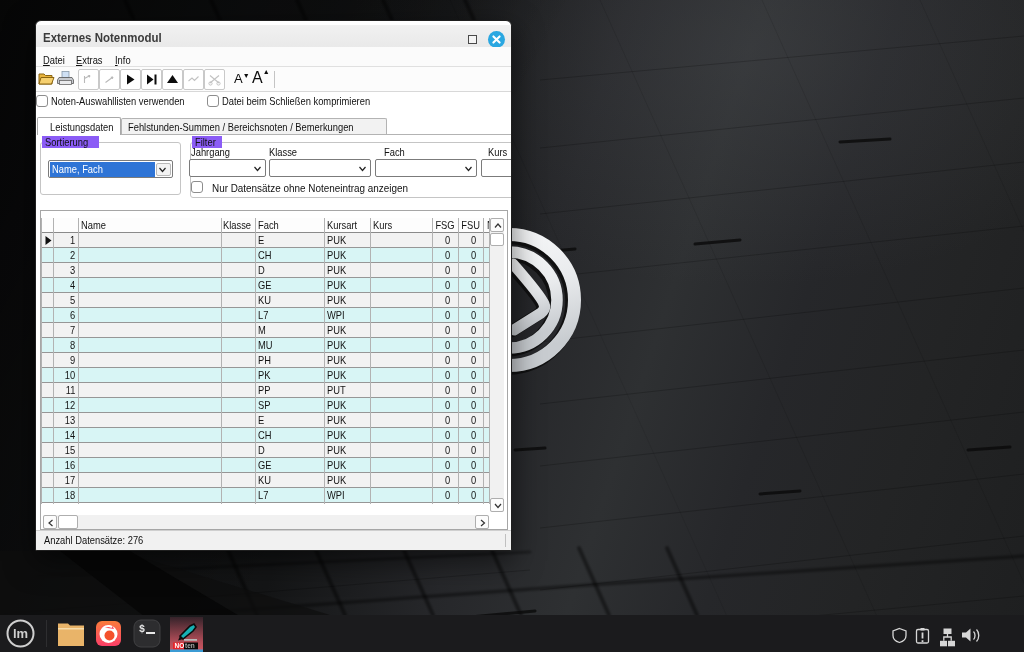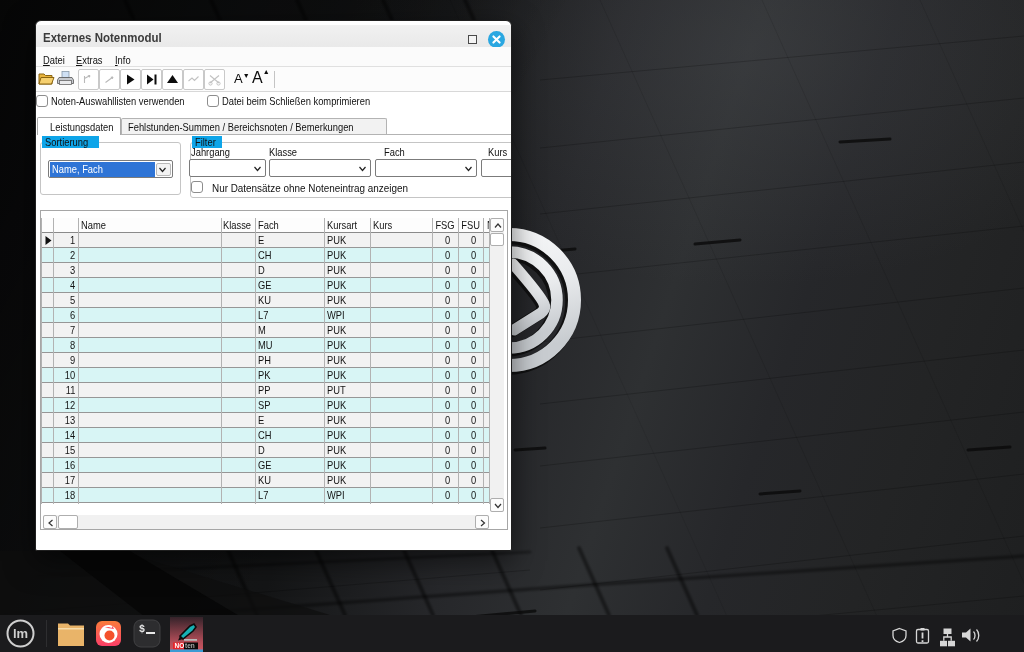--- a/index.html
+++ b/index.html
@@ -26,21 +26,21 @@
 .toolbar { position:absolute; left:0; top:46px; width:475px; height:25px; background:#fcfcfc; border-bottom:1px solid #d8d8d8; }
 .tbtn { position:absolute; top:2px; width:21px; height:21px; background:#fff; border:1px solid #c9c9c9; border-radius:2px; }
 .tsep { position:absolute; top:4px; width:1px; height:17px; background:#c4c4c4; }
 .cbrow { position:absolute; left:0; top:72px; width:475px; height:22px; background:#fff; font-size:11px; color:#111;padding-left:25px; }
 .cb { position:absolute; width:12px; height:12px; border:1px solid #8d8d8d; border-radius:3px; background:#fff; }
 .tabs { position:absolute; left:0; top:96px; width:475px; height:18px; }
 .tab1 { position:absolute; left:1px; top:0; width:84px; height:18px; background:#fff; border:1px solid #a8a8a8; border-bottom:none; border-radius:2px 2px 0 0; font-size:11px; color:#111; padding:3px 0 0 12px; z-index:2; }
 .tab2 { position:absolute; left:85px; top:1px; width:266px; height:17px; background:#f2f2f2; border:1px solid #b3b3b3; border-bottom:none; border-radius:2px 2px 0 0; font-size:11px; color:#111; padding:2px 0 0 6px; }
 .tabline { position:absolute; left:85px; top:113px; width:390px; height:1px; background:#b3b3b3; }
 .gbox { position:absolute; border:1px solid #c5c5c5; border-radius:3px; }
-.glabel { position:absolute; background:#0ea5e9; padding:0 3px; font-size:11px; color:#111; }
+.glabel { position:absolute; background:#8b5cf6; padding:0 3px; font-size:11px; color:#111; }
 .flabel { position:absolute; font-size:11px; color:#111; }
 .combo { position:absolute; background:#fff; border:1px solid #7b7b7b; border-radius:2px; }
 .chev { position:absolute; right:3px; top:6px; }
 .panel { position:absolute; left:4px; top:189px; width:468px; height:320px; background:#fff; border:1px solid #a6a6a6; }
 .statusbar { position:absolute; left:0; top:509px; width:475px; height:20px; background:#f1f1f1; border-top:1px solid #cfcfcf; font-size:11px; color:#111; }
 .taskbar { position:absolute; left:0; top:615px; width:1024px; height:37px; background:#1b1b1d; }
 .grid { position:absolute; left:0px; top:7px; width:449px; height:286px; }
 .row { position:absolute; left:0; width:449px; height:15px; border-bottom:1px solid #969696; font-size:11px; color:#141414; }
 .row span { position:absolute; top:1px; line-height:13px; }
 .ar { text-align:right; }
@@ -388,20 +388,24 @@
             </svg>
           </div>
           <div class="sbtn" style="left:15px;top:0;width:20px;height:14px;background:#fff"></div>
           <div class="sbtn" style="left:432px;top:0;width:14px;height:14px">
             <svg style="position:absolute;left:4px;top:3px" width="6" height="8" viewBox="0 0 6 8">
               <path d="M1 1 L4.5 4 L1 7" stroke="#333" stroke-width="1.2" fill="none"></path>
             </svg>
           </div>
         </div>
   </div>
+  <div class="statusbar">
+    <span style="position:absolute;left:8px;top:2.5px"><i class="tx">Anzahl Datensätze: 276</i></span>
+    <div style="position:absolute;left:469px;top:3px;width:1px;height:13px;background:#c0c0c0"></div>
+  </div>
 </div>
   <div class="taskbar" id="bar">
       <svg width="1024" height="37" style="position:absolute;left:0;top:0">
   <circle cx="20.5" cy="18.5" r="13" fill="none" stroke="#cfcfcf" stroke-width="2"></circle>
   <text x="20.5" y="23" font-family="Liberation Sans, sans-serif" font-size="13" font-weight="bold" fill="#cfcfcf" text-anchor="middle">lm</text>
   <rect x="46" y="5" width="1" height="27" fill="#2e2e30"></rect>
   <path d="M58 8.5 L68 8.5 L70 10.5 L84 10.5 L84 31 L58 31 Z" fill="#e9b469"></path>
   <path d="M58 13 L84 13 L84 14.5 L58 14.5 Z" fill="#f7dcab"></path>
   <defs>
     <linearGradient id="ffg" x1="0" y1="0" x2="0" y2="1">

